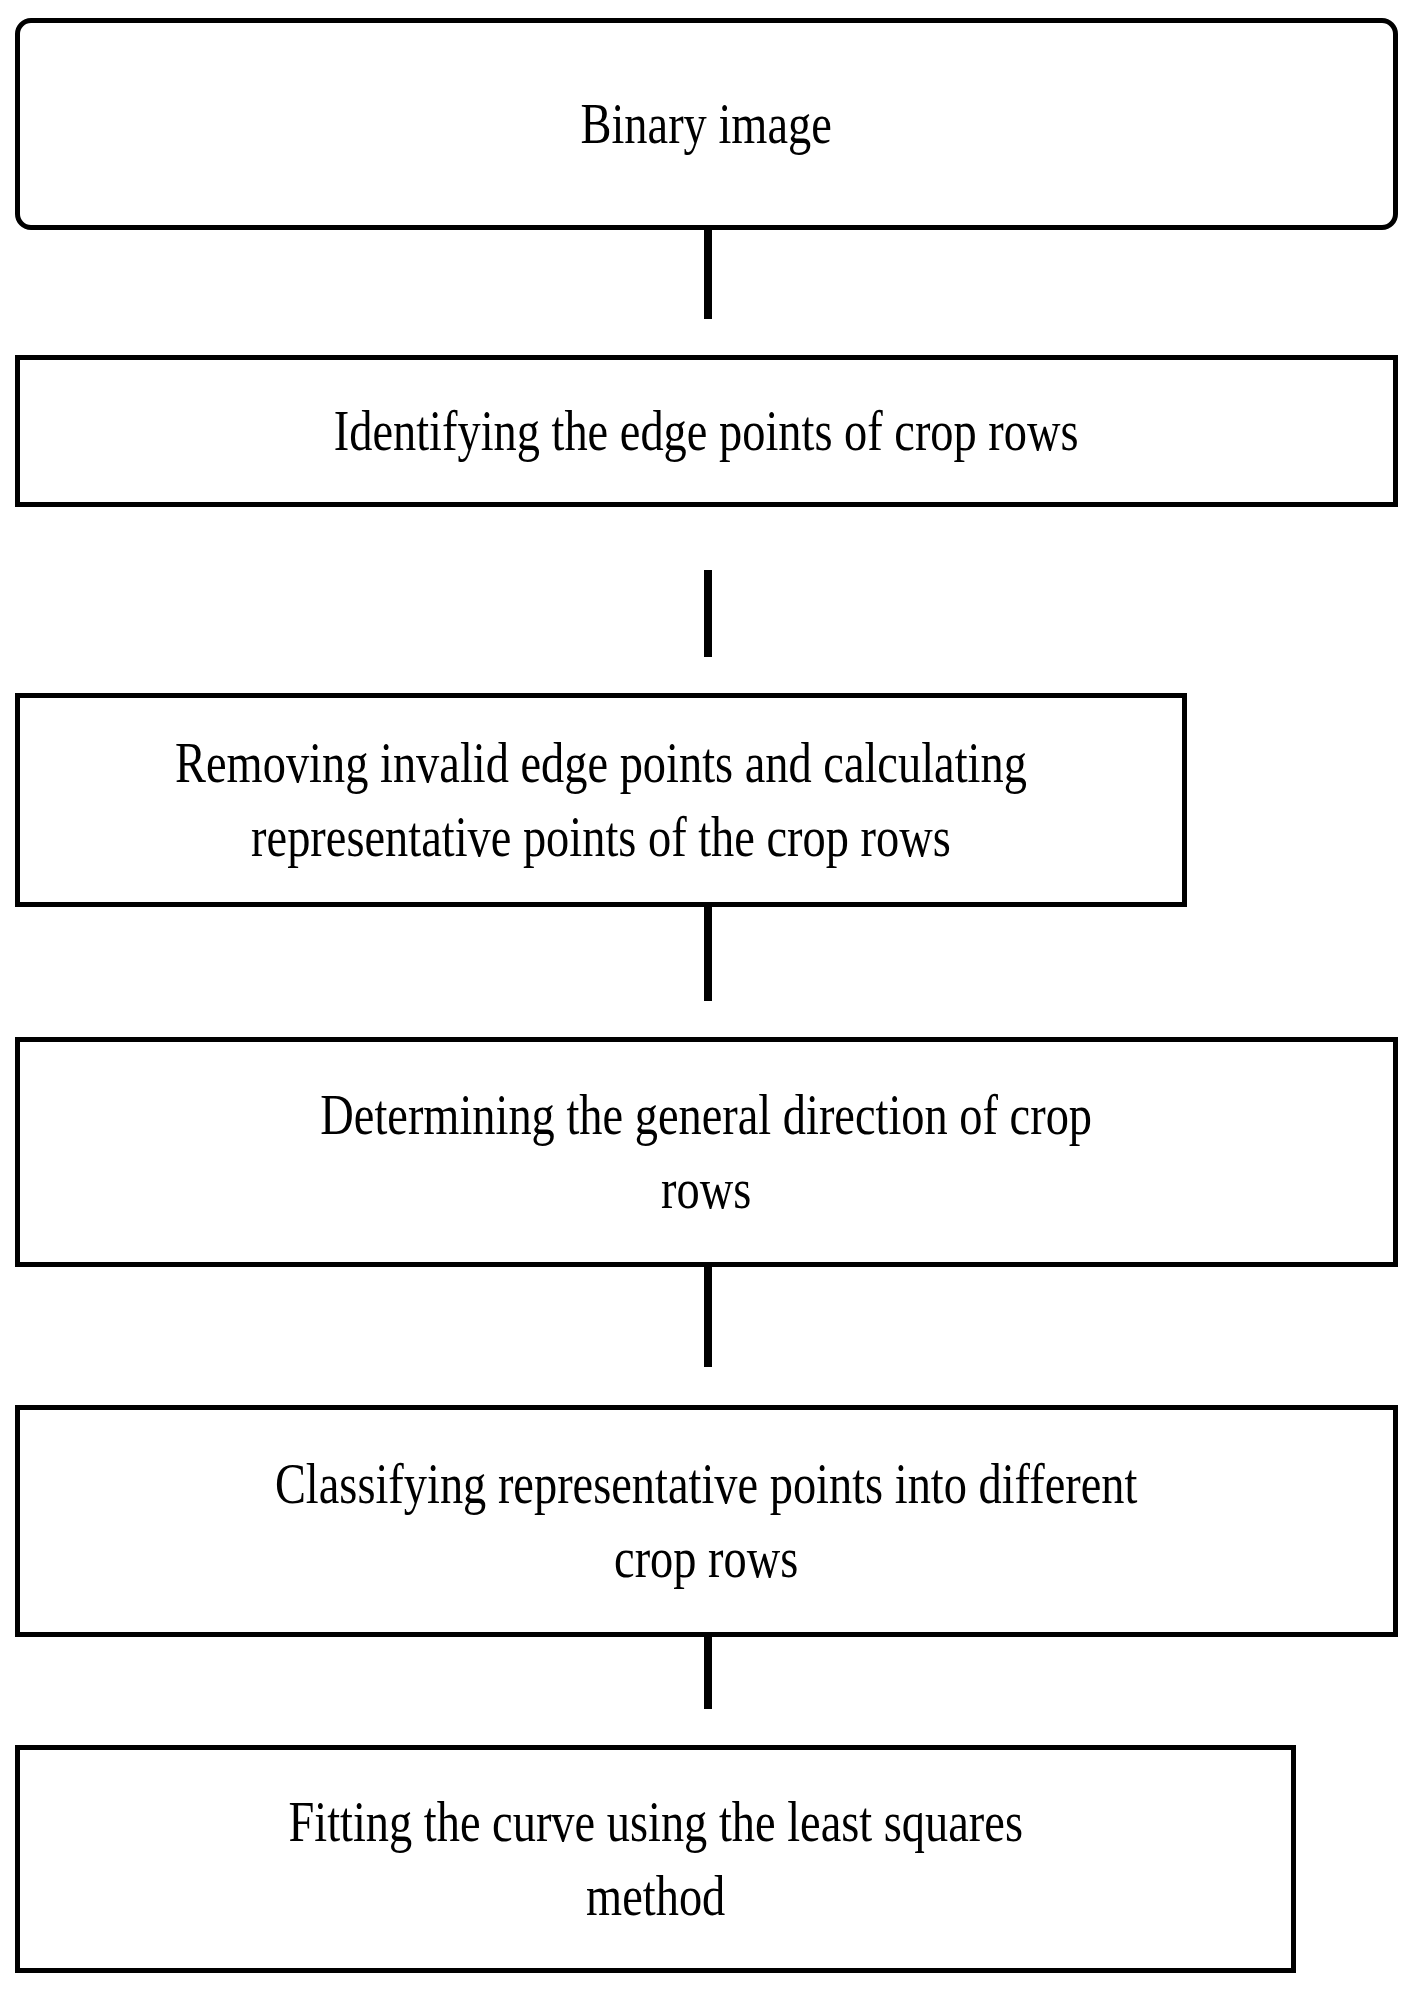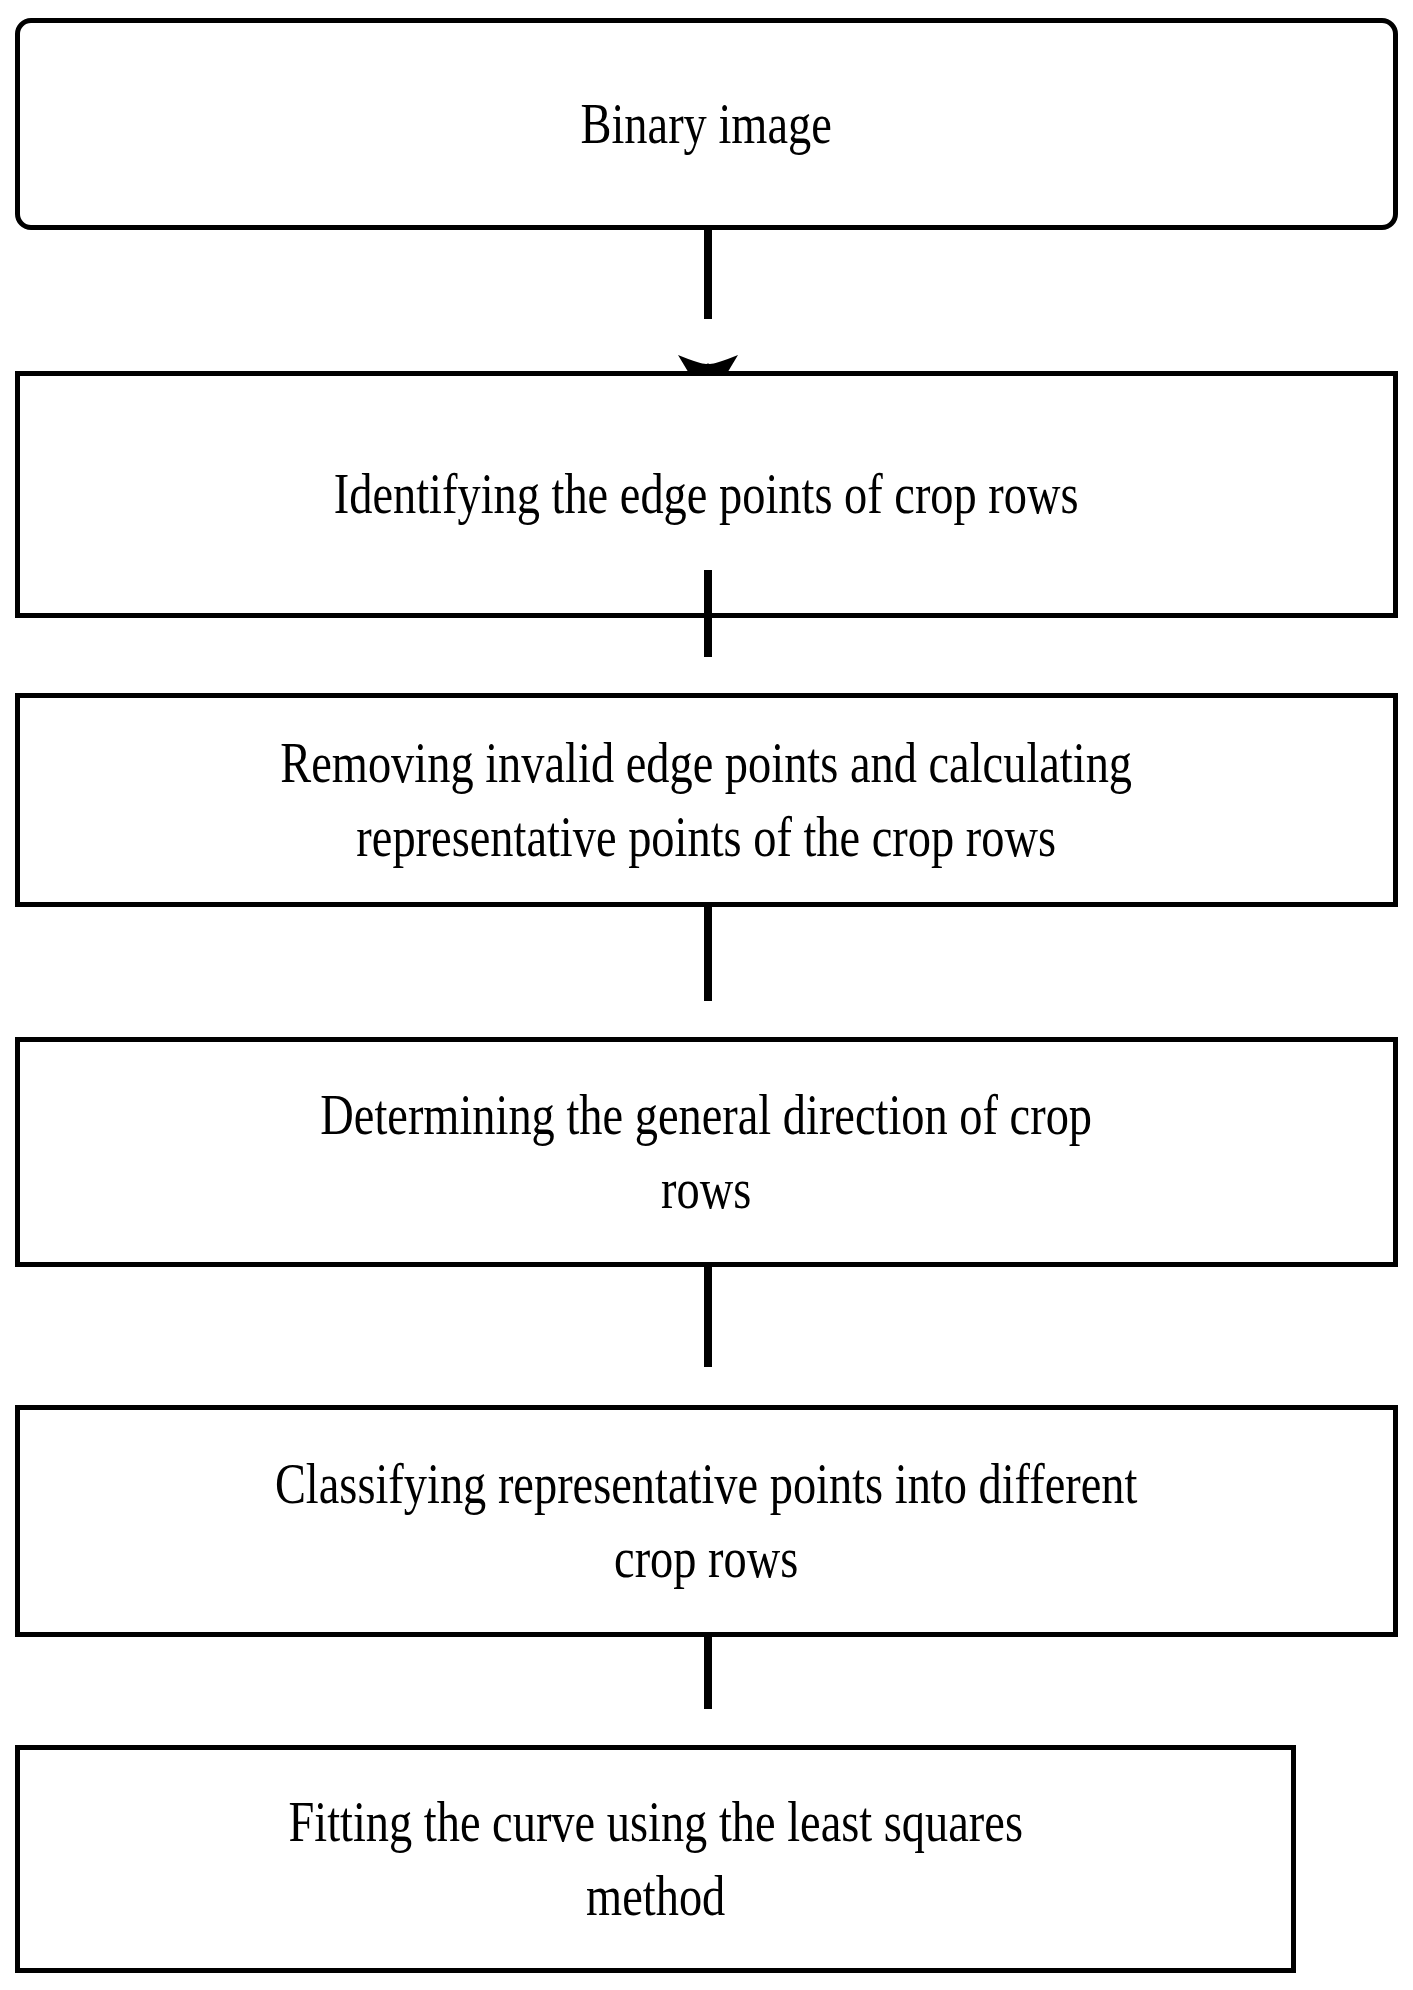--- a/index.html
+++ b/index.html
@@ -73,34 +73,34 @@
 
   <div class="connector" style="left:15px; top:230px; width:1383px; height:125px;">
     <div class="connector-shaft" style="height:89px; left:50.1%;"></div>
     <div class="connector-head" style="left:50.1%; margin-left:-30px; bottom:0;">
       <svg width="60" height="50" viewBox="0 0 60 50" aria-hidden="true">
         <path d="M0,0 Q30,12 30,8 Q30,12 60,0 L30,50 Z" fill="#000000"></path>
       </svg>
     </div>
   </div>
 
-  <div class="flow-box" style="left:15px; top:371px; width:1383px; height:247px;">
+  <div class="flow-box" style="left:15px; top:355px; width:1383px; height:152px;">
     <span class="flow-box-label">Identifying the edge points of crop rows</span>
   </div>
 
   <div class="connector" style="left:15px; top:570px; width:1383px; height:123px;">
     <div class="connector-shaft" style="height:87px; left:50.1%;"></div>
     <div class="connector-head" style="left:50.1%; margin-left:-30px; bottom:0;">
       <svg width="60" height="50" viewBox="0 0 60 50" aria-hidden="true">
         <path d="M0,0 Q30,12 30,8 Q30,12 60,0 L30,50 Z" fill="#000000"></path>
       </svg>
     </div>
   </div>
 
-  <div class="flow-box" style="left:15px; top:693px; width:1383px; height:214px;">
+  <div class="flow-box" style="left:15px; top:693px; width:1172px; height:214px;">
     <span class="flow-box-label">Removing invalid edge points and calculating
 representative points of the crop rows</span>
   </div>
 
   <div class="connector" style="left:15px; top:907px; width:1383px; height:130px;">
     <div class="connector-shaft" style="height:94px; left:50.1%;"></div>
     <div class="connector-head" style="left:50.1%; margin-left:-30px; bottom:0;">
       <svg width="60" height="50" viewBox="0 0 60 50" aria-hidden="true">
         <path d="M0,0 Q30,12 30,8 Q30,12 60,0 L30,50 Z" fill="#000000"></path>
       </svg>

